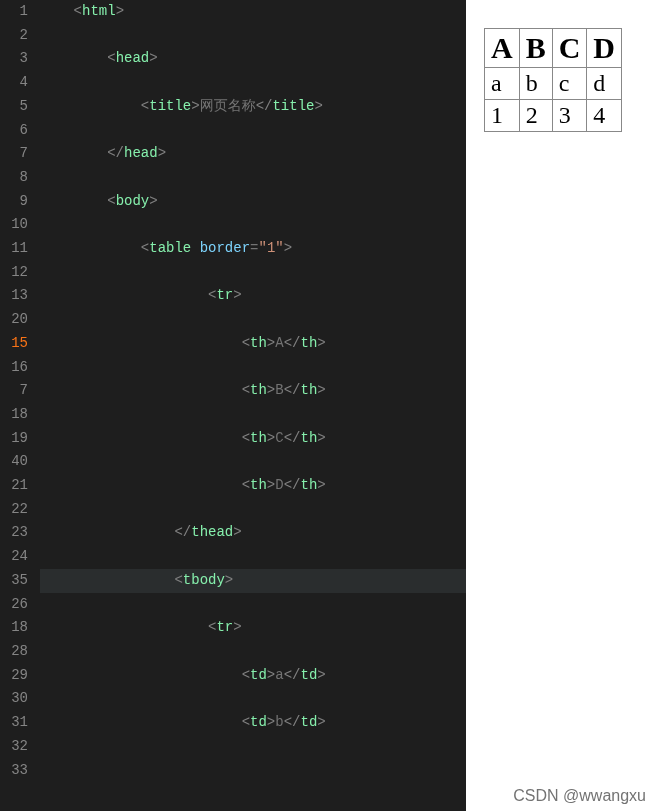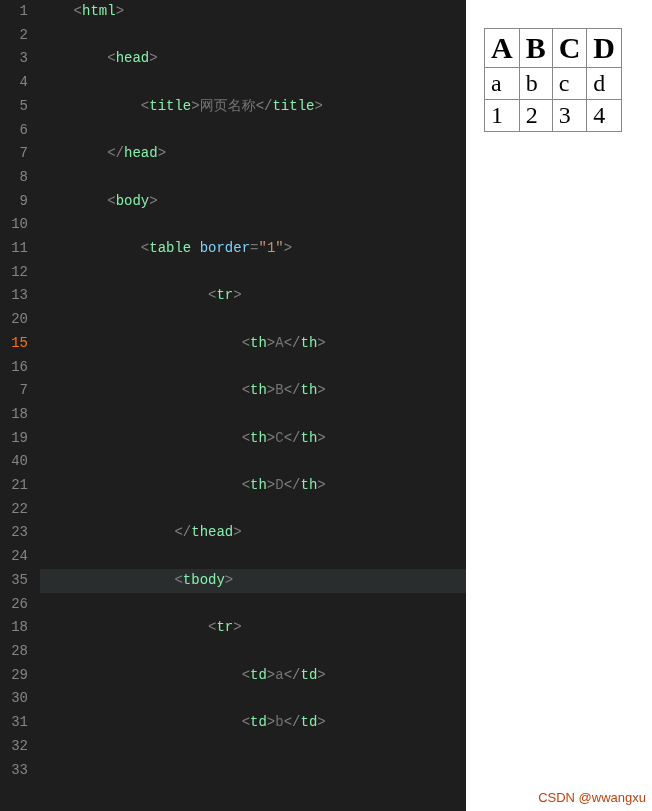--- a/index.html
+++ b/index.html
@@ -72,22 +72,22 @@
       font-size: 30px;
       font-weight: bold;
     }
     .preview td {
       font-size: 24px;
     }
     .watermark {
       position: absolute;
       bottom: 6px;
       right: 6px;
-      color: #c2410c;
-      font-size: 13px;
+      color: #737373;
+      font-size: 16px;
       font-family: Arial, sans-serif;
     }
   </style>
 </head>
 <body>
 
 <div class="editor">
   <div class="breadcrumb"></div>
   <div class="code-area">
     <div class="gutter" id="gutter">

